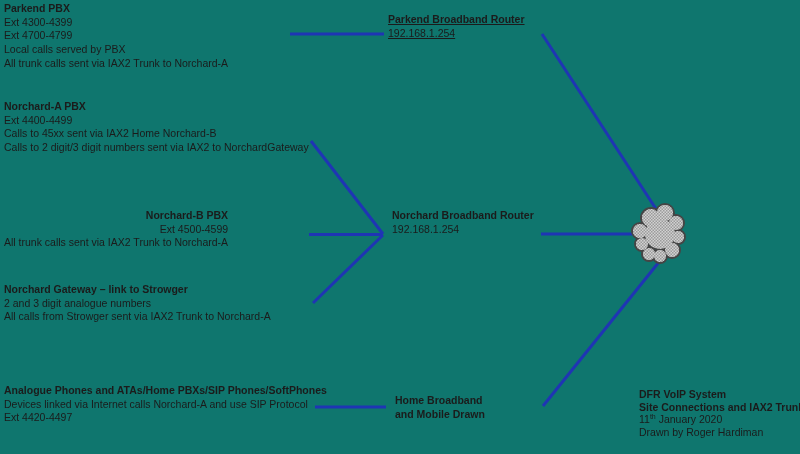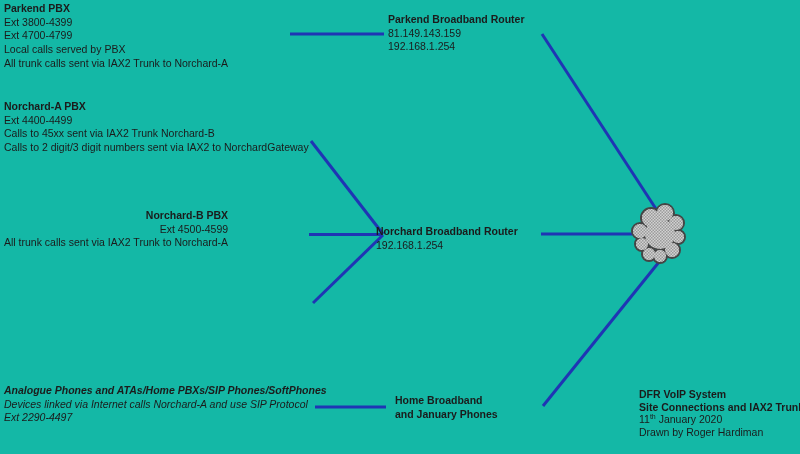--- a/index.html
+++ b/index.html
@@ -3,43 +3,43 @@
 <meta charset="utf-8">
 <style>
   html,body{margin:0;padding:0;}
   body{
     font-family:"Liberation Sans","DejaVu Sans",sans-serif;
     background:#f6f6f4;
   }
   .canvas{
     position:relative;
     width:800px;height:454px;
-    background:#14b8a6;
+    background:#0f766e;
     overflow:hidden;
   }
   .overlay{
     position:absolute;left:0;top:0;width:800px;height:454px;
   }
   .node{
     position:absolute;
     color:#1b1b1b;
     font-size:10.5px;
     line-height:13.7px;
     white-space:nowrap;
   }
   .node .t{font-weight:bold;}
   
   .n-parkend{left:4px;top:2px;}
   .n-norchard-a{left:4px;top:100px;}
   .n-norchard-b{left:4px;top:209px;text-align:right;}
   .n-gateway{left:4px;top:283px;}
-  .n-analogue{left:4px;top:384px;font-style:italic;}
+  .n-analogue{left:4px;top:384px;}
   
-  .n-parkend-router{left:388px;top:13px;line-height:13.5px;}
-  .n-norchard-router{left:376px;top:209px;line-height:13.5px;margin-top:16px;}
+  .n-parkend-router{left:388px;top:13px;line-height:13.5px;text-decoration:underline;}
+  .n-norchard-router{left:392px;top:209px;line-height:13.5px;}
   .n-home{left:395px;top:394px;line-height:13.5px;}
   
   .n-caption{left:639px;top:388px;line-height:12.5px;}
   .n-caption sup{font-size:7px;line-height:0;}
 </style>
 </head>
 <body>
 
 <div class="canvas">
 
@@ -86,60 +86,64 @@
         <circle cx="649" cy="254" r="6"></circle>
         <circle cx="642" cy="244" r="6"></circle>
         <circle cx="640" cy="231" r="7"></circle>
         <circle cx="660" cy="234" r="15"></circle>
       </g>
     </g>
   </svg>
 
   <div class="node n-parkend">
     <div class="t">Parkend PBX</div>
-    <div>Ext 3800-4399</div>
+    <div>Ext 4300-4399</div>
     <div>Ext 4700-4799</div>
     <div>Local calls served by PBX</div>
     <div>All trunk calls sent via IAX2 Trunk to Norchard-A</div>
   </div>
 
   <div class="node n-norchard-a">
     <div class="t">Norchard-A PBX</div>
     <div>Ext 4400-4499</div>
-    <div>Calls to 45xx sent via IAX2 Trunk Norchard-B</div>
+    <div>Calls to 45xx sent via IAX2 Home Norchard-B</div>
     <div>Calls to 2 digit/3 digit numbers sent via IAX2 to NorchardGateway</div>
   </div>
 
   <div class="node n-norchard-b">
     <div class="t">Norchard-B PBX</div>
     <div>Ext 4500-4599</div>
     <div>All trunk calls sent via IAX2 Trunk to Norchard-A</div>
   </div>
 
+  <div class="node n-gateway">
+    <div class="t">Norchard Gateway – link to Strowger</div>
+    <div>2 and 3 digit analogue numbers</div>
+    <div>All calls from Strowger sent via IAX2 Trunk to Norchard-A</div>
+  </div>
 
   <div class="node n-analogue">
     <div class="t">Analogue Phones and ATAs/Home PBXs/SIP Phones/SoftPhones</div>
     <div>Devices linked via Internet calls Norchard-A and use SIP Protocol</div>
-    <div>Ext 2290-4497</div>
+    <div>Ext 4420-4497</div>
   </div>
 
   <div class="node n-parkend-router">
     <div class="t">Parkend Broadband Router</div>
-    <div>81.149.143.159</div>
     <div>192.168.1.254</div>
   </div>
 
   <div class="node n-norchard-router">
     <div class="t">Norchard Broadband Router</div>
     <div>192.168.1.254</div>
   </div>
 
   <div class="node n-home">
     <div class="t">Home Broadband</div>
-    <div class="t">and January Phones</div>
+    <div class="t">and Mobile Drawn</div>
   </div>
 
   <div class="node n-caption">
     <div class="t">DFR VoIP System</div>
     <div class="t">Site Connections and IAX2 Trunks</div>
     <div><span>11</span><sup>th</sup><span> January 2020</span></div>
     <div>Drawn by Roger Hardiman</div>
   </div>
 
 </div>

